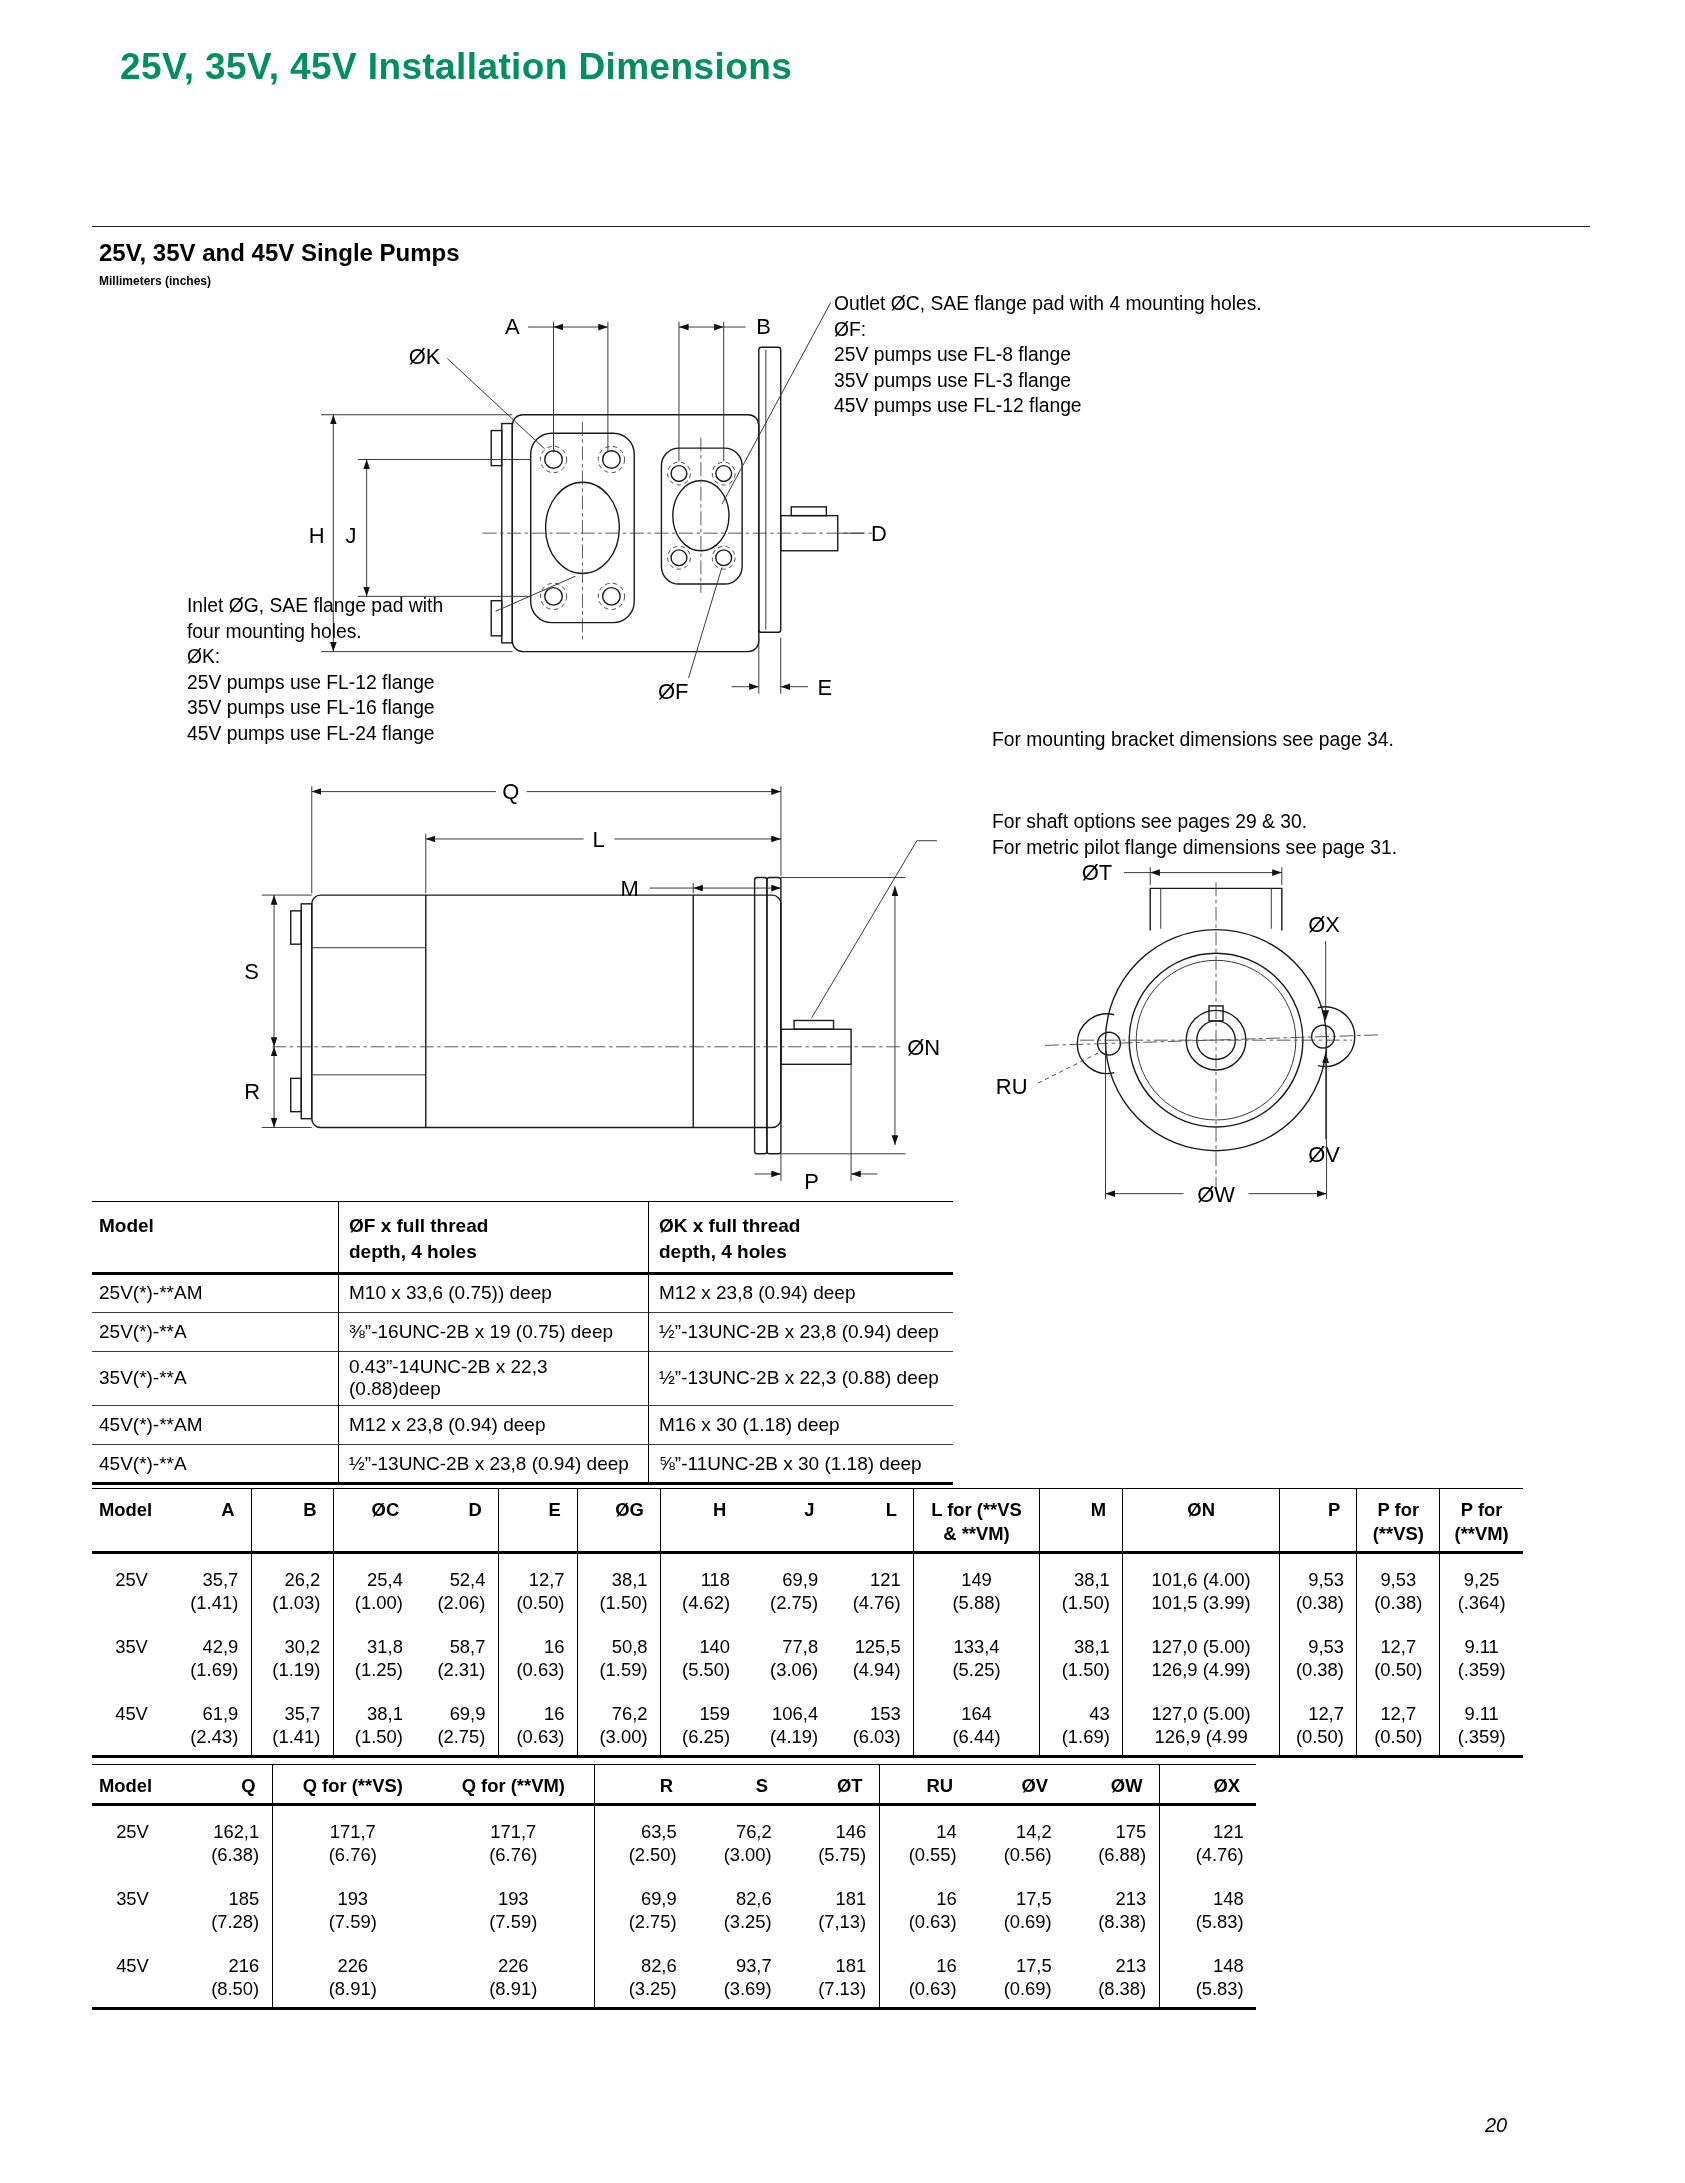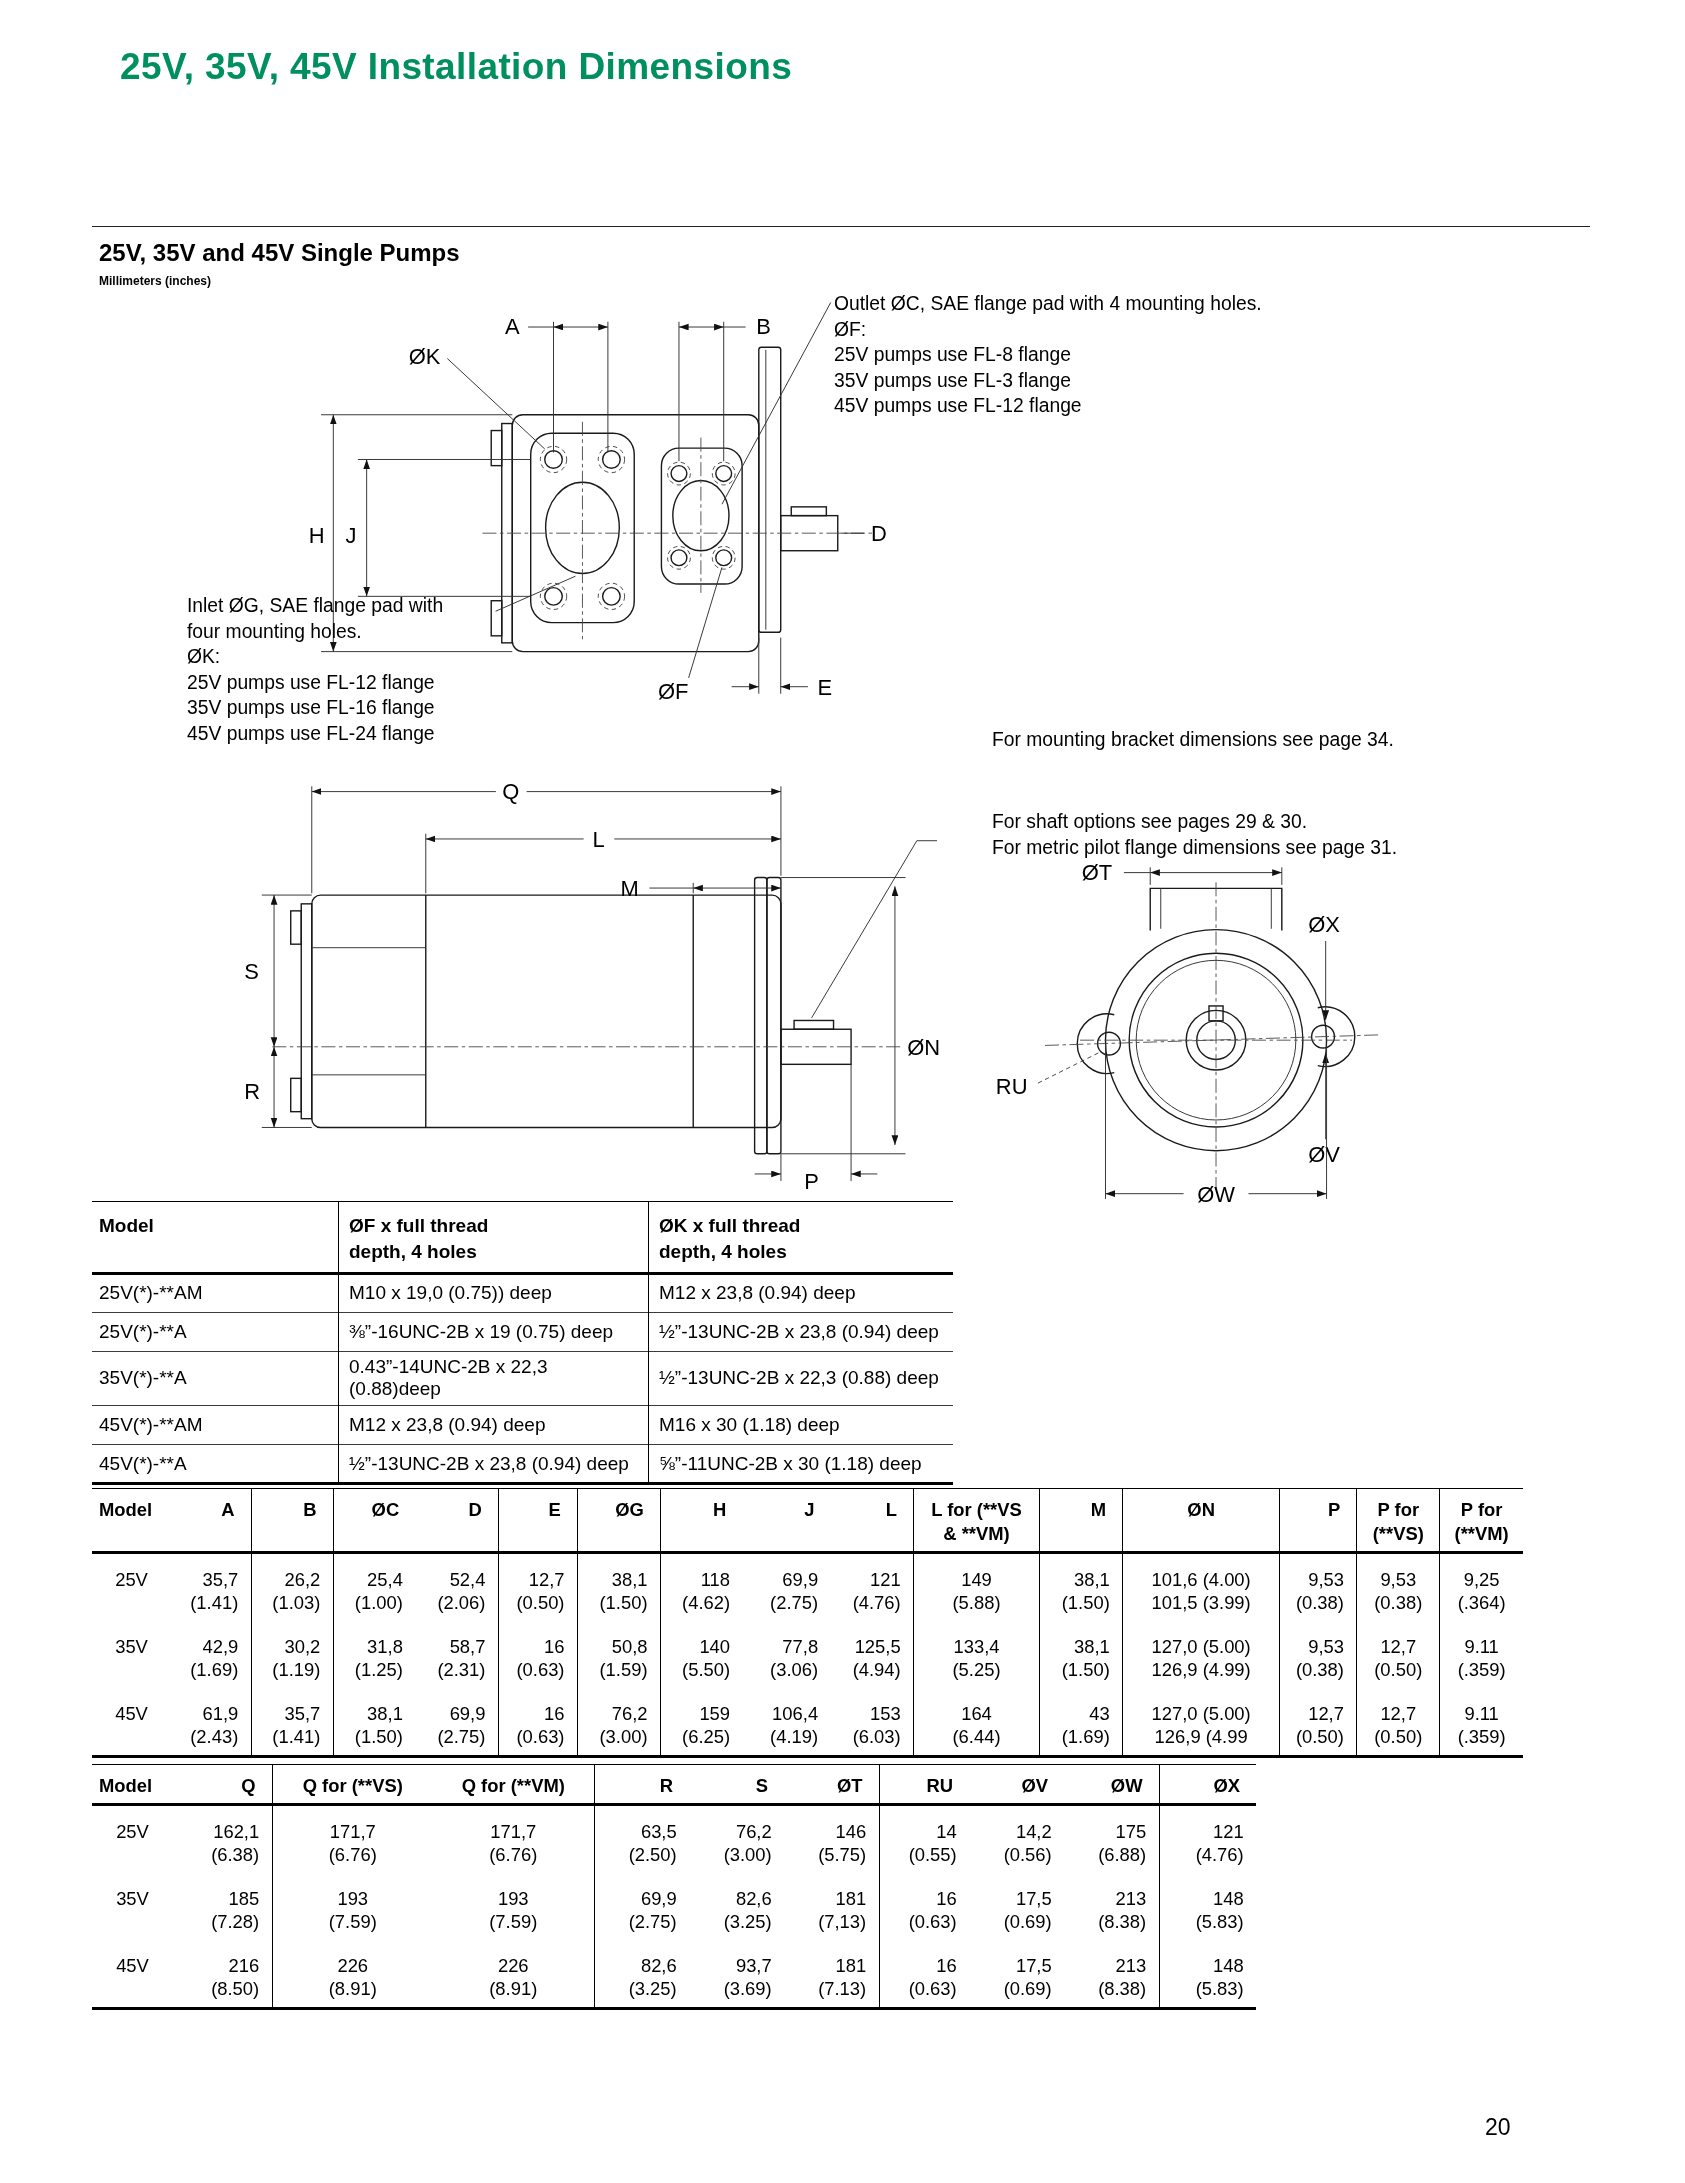--- a/index.html
+++ b/index.html
@@ -4,21 +4,21 @@
 <style>
   html,body { margin:0; padding:0; background:#e8e8e8; }
   .page { position:relative; width:1685px; height:2183px; background:#ffffff;
           font-family:"Liberation Sans", sans-serif; color:#000; overflow:hidden; margin:0 auto; }
   .abs { position:absolute; }
   .title { font-size:37px; font-weight:bold; letter-spacing:0.4px;margin-left:28px; }
   .rule { height:0; border-top:1.3px solid #222; }
   .h2 { font-size:24px; font-weight:bold; }
   .h3 { font-size:12px; font-weight:bold; }
   .note { font-size:19.3px; line-height:25.5px; white-space:nowrap; }
-  .pageno { font-size:23px; }
+  .pageno { font-size:20px;font-style:italic; }
 
   svg text { font-family:"Liberation Sans", sans-serif; font-size:25px; fill:#000; }
   svg { overflow:visible; }
   .ol { stroke:#1a1a1a; stroke-width:1.6; fill:none; }
   .thin { stroke:#333; stroke-width:1.1; fill:none; }
   .cl { stroke:#444; stroke-width:1; fill:none; stroke-dasharray:16 4 4 4; }
   .dsh { stroke:#333; stroke-width:1; fill:none; stroke-dasharray:5 4; }
 
   table { border-collapse:collapse; table-layout:fixed; background:#fff; }
   th, td { font-weight:normal; }
@@ -290,21 +290,21 @@
         </th>
         <th>
           <div>ØK x full thread</div>
           <div>depth, 4 holes</div>
         </th>
       </tr>
     </thead>
     <tbody>
       <tr>
         <td class="gb c0">25V(*)-**AM</td>
-        <td class="gb">M10 x 19,0 (0.75)) deep</td>
+        <td class="gb">M10 x 33,6 (0.75)) deep</td>
         <td>M12 x 23,8 (0.94) deep</td>
       </tr>
       <tr>
         <td class="gb c0">25V(*)-**A</td>
         <td class="gb">⅜”-16UNC-2B x 19 (0.75) deep</td>
         <td>½”-13UNC-2B x 23,8 (0.94) deep</td>
       </tr>
       <tr>
         <td class="gb c0">35V(*)-**A</td>
         <td class="gb">0.43”-14UNC-2B x 22,3 (0.88)deep</td>

